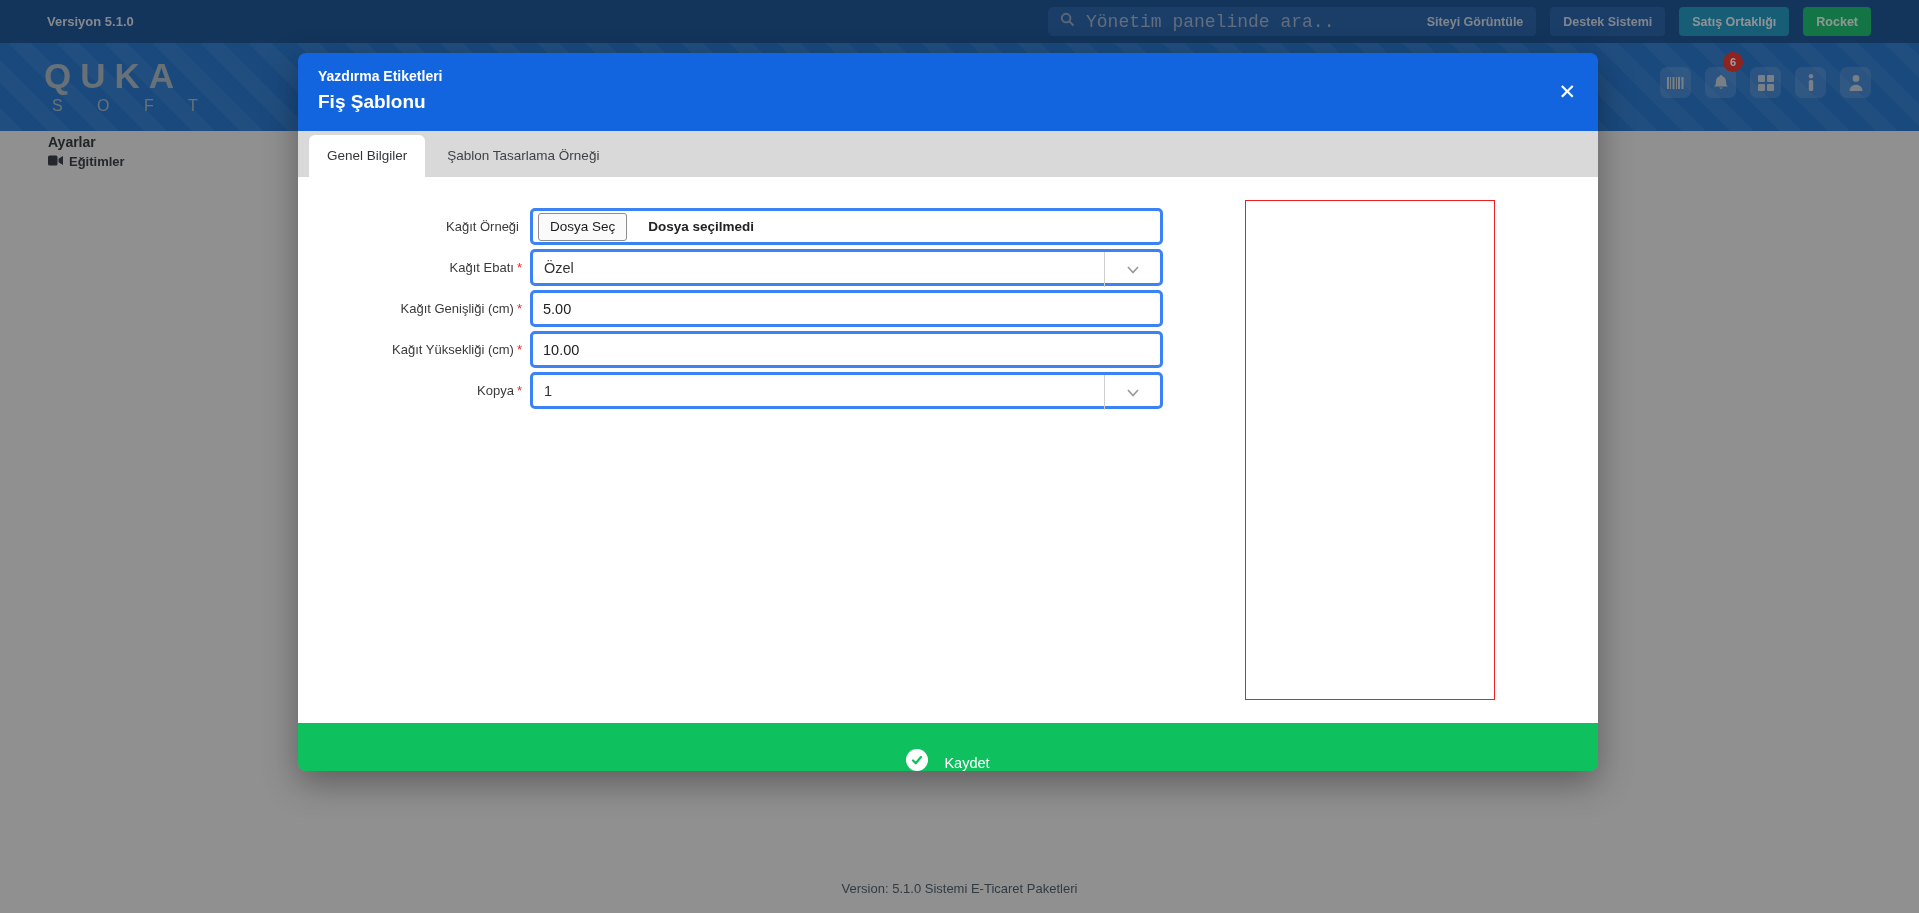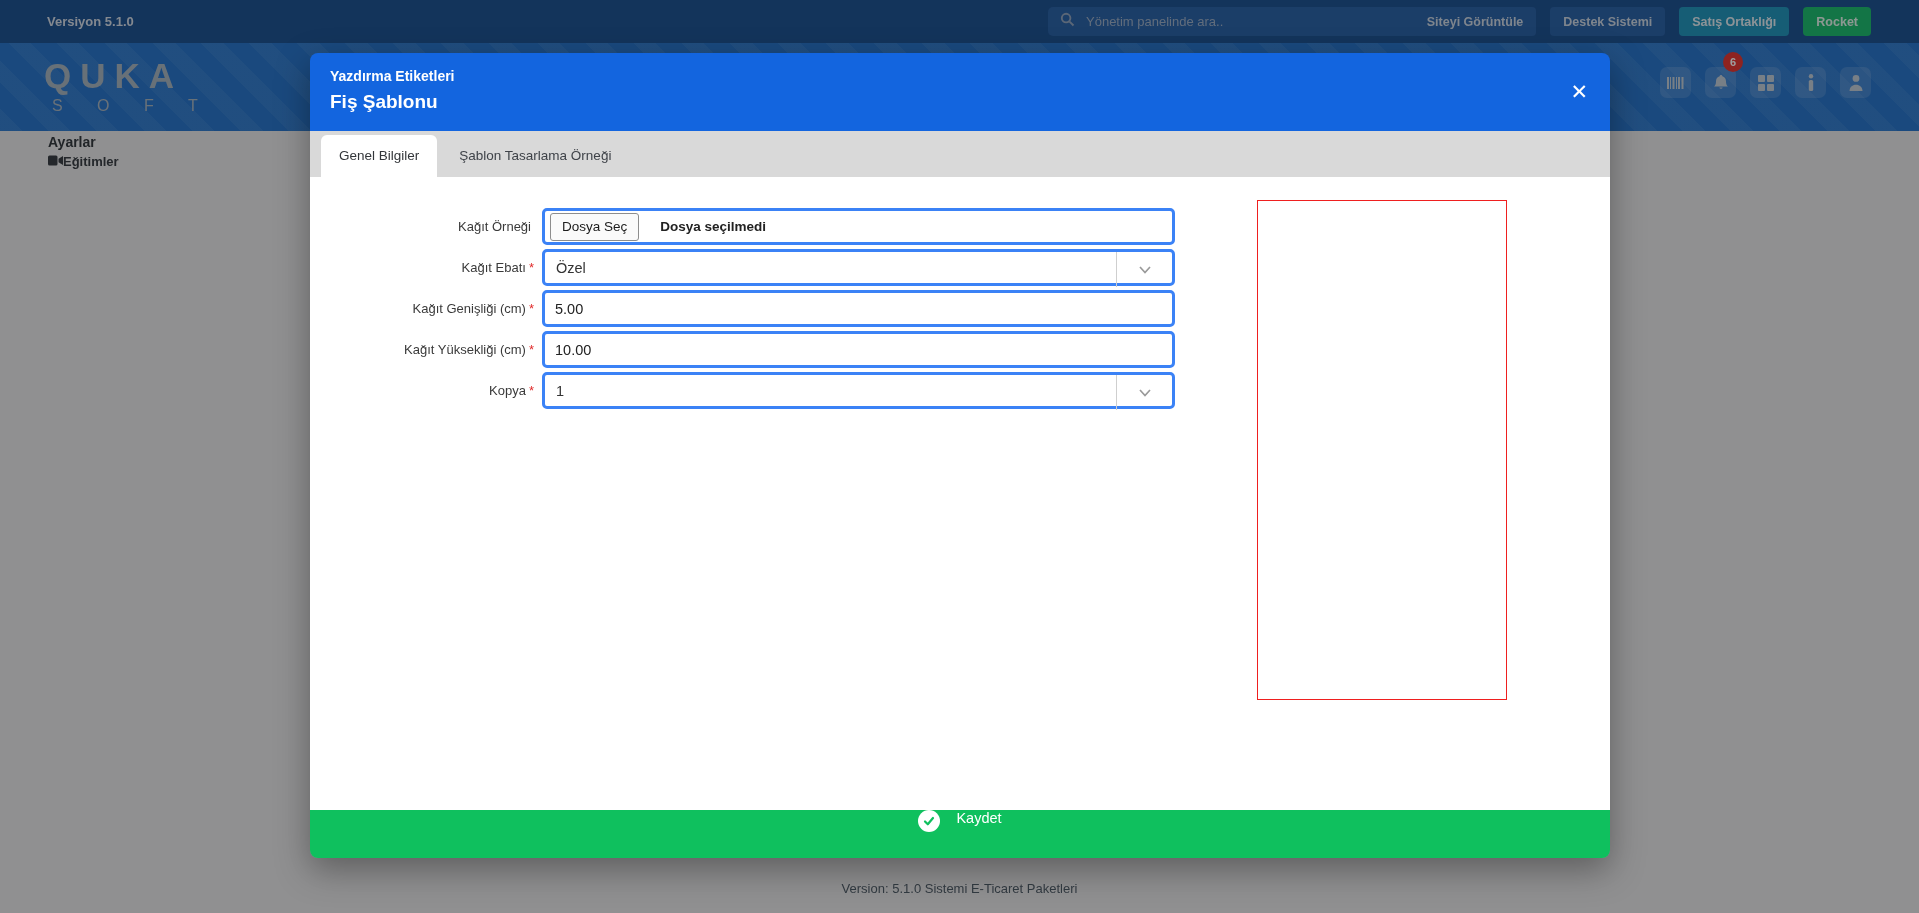--- a/index.html
+++ b/index.html
@@ -5,49 +5,49 @@
   * { margin:0; padding:0; box-sizing:border-box; }
   html,body { width:1919px; height:913px; }
   body { font-family:"Liberation Sans","DejaVu Sans",sans-serif; }
   .screen { position:relative; width:1919px; height:913px; overflow:hidden; background:var(--page_bg,#e9e9ea); }
 
   
   .topbar { position:absolute; top:0; left:0; width:100%; height:43px; background:var(--topbar_bg,#205494); z-index:1; }
   .version { position:absolute; left:47px; top:14px; font-size:13px; font-weight:bold; color:#d5dde8; }
   .search-box { position:absolute; left:1048px; top:7px; width:424px; height:29px; background:var(--chip_bg,#2d64a8); border-radius:5px; display:flex; align-items:center; padding:0 12px; }
   .search-box svg { flex:0 0 auto; }
-  .search-box input { flex:1; background:transparent; border:none; outline:none; margin-left:11px; font-size:13px; color:#dbe4ef; font-family:Liberation Sans, sans-serif; }
+  .search-box input { flex:1; background:transparent; border:none; outline:none; margin-left:11px; font-size:18px; color:#dbe4ef; font-family:Liberation Mono, monospace; }
   .search-box input::placeholder { color:#9db0c8; }
   .topbar-buttons { position:absolute; right:48px; top:7px; height:29px; display:flex; gap:14px; }
   .tb-btn { height:29px; padding:0 13px; border:none; border-radius:4px; background:var(--chip_bg,#2d64a8); color:#ccd7e4; font-size:12.5px; font-weight:bold; font-family:inherit; cursor:pointer; }
   .tb-btn.teal { background:var(--teal_btn,#2596bd); color:#e2eef4; }
   .tb-btn.green { background:var(--green_btn,#1fbd71); color:#e4f5ec; }
 
   
   .header { position:absolute; top:43px; left:0; width:100%; height:88px; z-index:1;
     background:var(--header_bg,#2b77cc);
     background-image:repeating-linear-gradient(45deg, rgba(255,255,255,0.05) 0 16px, rgba(255,255,255,0) 16px 34px); }
   .logo { position:absolute; left:44px; top:15px; color:#a9b6c2; }
   .logo-main { font-size:35px; font-weight:bold; letter-spacing:9px; line-height:1; }
   .logo-sub { font-size:16px; letter-spacing:15px; margin-top:4px; padding-left:8px; }
   .header-icons { position:absolute; right:48px; top:24px; display:flex; gap:14px; }
   .hicon { position:relative; width:31px; height:31px; border-radius:7px; background:rgba(255,255,255,0.13); display:flex; align-items:center; justify-content:center; color:#c2cdd9; cursor:pointer; }
   .badge { position:absolute; top:-15px; right:-7px; min-width:20px; height:20px; border-radius:10px; background:var(--badge_red,#e53935); color:#fff; font-size:11px; font-weight:bold; display:flex; align-items:center; justify-content:center; }
 
   
   .content { position:absolute; top:131px; left:0; right:0; bottom:0; background:var(--page_bg,#e9e9ea); z-index:1; }
   .page-title { position:absolute; left:48px; top:3px; font-size:14px; font-weight:bold; color:#343a40; }
-  .menu-item { position:absolute; left:48px; top:23px; display:flex; align-items:center; gap:0; font-size:13px; font-weight:bold; color:#3a4046; cursor:pointer; }
+  .menu-item { position:absolute; left:48px; top:23px; display:flex; align-items:center; gap:6px; font-size:13px; font-weight:bold; color:#3a4046; cursor:pointer; }
   .footer-text { position:absolute; top:750px; left:0; width:100%; text-align:center; font-size:13px; color:#525f6b; }
 
   
   .backdrop { position:absolute; inset:0; background:rgba(0,0,0,0.38); z-index:5; }
 
   
-  .modal { position:absolute; left:310px; top:53px; width:1300px; height:805px; z-index:10; border-radius:8px; overflow:hidden; box-shadow:0 12px 34px rgba(0,0,0,0.35); display:flex; flex-direction:column; }
+  .modal { position:absolute; left:298px; top:53px; width:1300px; height:718px; z-index:10; border-radius:8px; overflow:hidden; box-shadow:0 12px 34px rgba(0,0,0,0.35); display:flex; flex-direction:column; }
   .modal-header { position:relative; height:78px; background:var(--modal_blue,#1365df); color:#fff; padding:15px 20px 0 20px; flex:0 0 auto; }
   .modal-subtitle { font-size:14px; font-weight:bold; }
   .modal-title { font-size:19px; font-weight:bold; margin-top:7px; }
   .modal-close { position:absolute; right:22px; top:28px; font-size:21px; font-weight:bold; color:#fff; background:none; border:none; cursor:pointer; line-height:1; font-family:inherit; }
   .tabs { height:46px; background:var(--tabbar_bg,#d9d9d9); display:flex; align-items:flex-end; padding-left:11px; flex:0 0 auto; }
   .tab { height:42px; line-height:42px; padding:0 18px; font-size:13.5px; color:#3f4349; cursor:pointer; }
   .tab.active { background:#fff; border-radius:6px 6px 0 0; color:#33363a; }
   .tab.inactive { padding:0 22px; }
   .modal-body { position:relative; background:#fff; flex:1 1 auto; padding-top:31px; }
 
@@ -58,21 +58,21 @@
   .file-control { display:flex; align-items:center; padding:0 4px; }
   .file-btn { height:28px; padding:0 11px; margin-left:1px; background:#fafafa; border:1px solid #8d8d8d; border-radius:3px; font-size:13.5px; color:#1c1c1c; font-family:inherit; cursor:pointer; }
   .file-status { margin-left:21px; font-size:13.5px; font-weight:bold; color:#222; }
   .select-control { position:relative; display:flex; align-items:center; padding-left:11px; cursor:pointer; }
   .select-value { font-size:14.5px; color:#333; }
   .select-caret { position:absolute; right:0; top:0; width:56px; height:35px; display:flex; align-items:center; justify-content:center; border-left:1px solid #cfcfcf; color:#9a9a9a; }
   .text-input { padding:0 10px; font-size:14.5px; color:#222; font-family:inherit; outline:none; }
 
   .preview-box { position:absolute; left:947px; top:23px; width:250px; height:500px; border:1.5px solid var(--preview_red,#ef1f1f); background:#fff; }
 
-  .save-bar { height:48px; background:var(--save_green,#0fc05e); display:flex; align-items:flex-start; justify-content:center; gap:16px; cursor:pointer; flex:0 0 auto; }
+  .save-bar { height:48px; background:var(--save_green,#0fc05e); display:flex; align-items:flex-end; justify-content:center; gap:16px; cursor:pointer; flex:0 0 auto; }
   .save-check { width:22px; height:22px; border-radius:50%; background:#fff; display:flex; align-items:center; justify-content:center; color:var(--save_green,#0fc05e); }
   .save-label { color:#fff; font-size:14.5px; }
 </style>
 </head>
 <body>
 
 <div class="screen">
 
   <div class="topbar">
     <span class="version">Versiyon 5.1.0</span>

